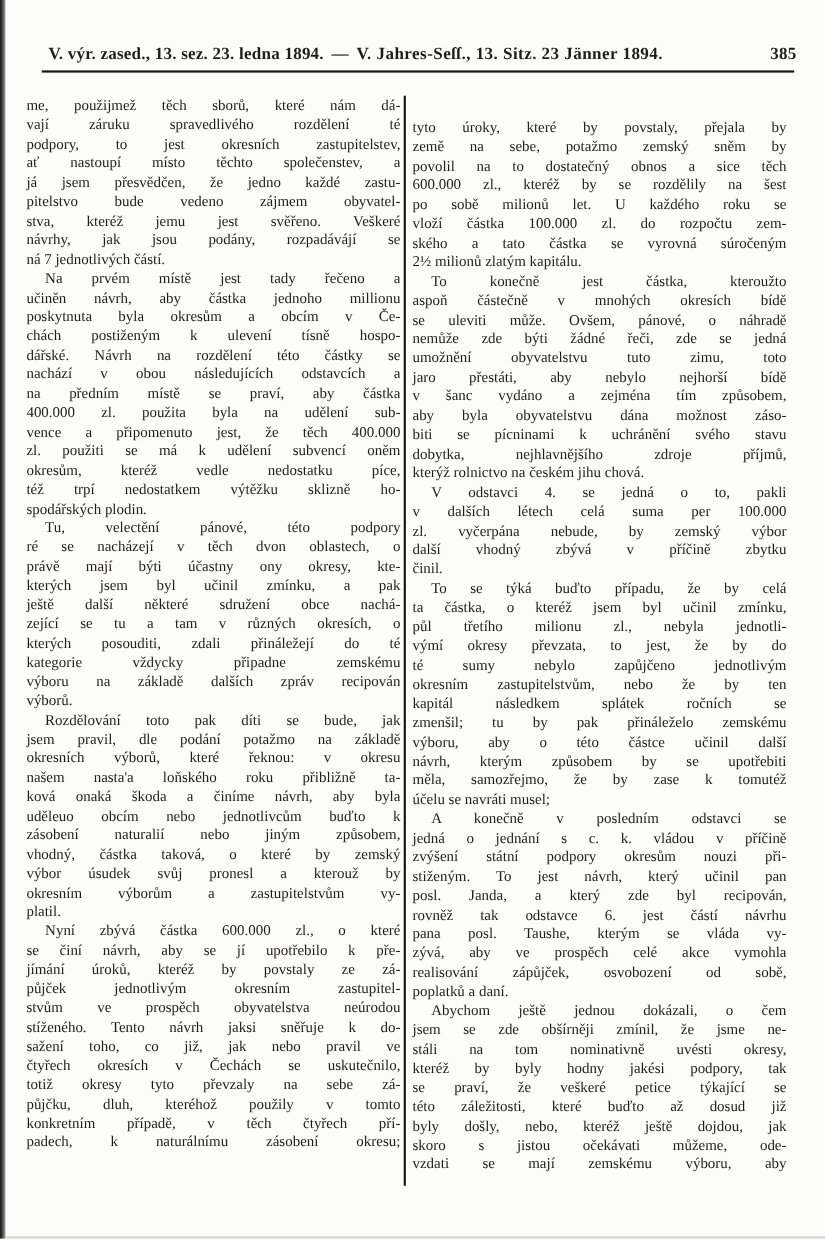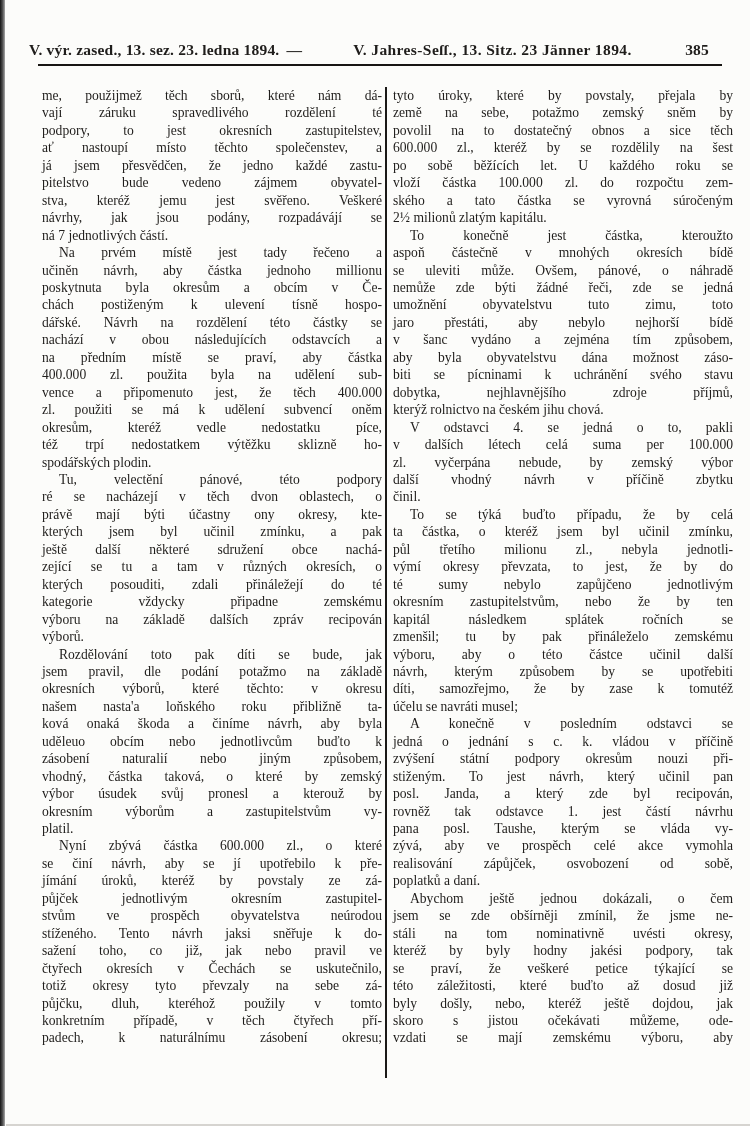--- a/index.html
+++ b/index.html
@@ -15,44 +15,44 @@
     position: absolute; left: 0; top: 0;
     width: 5px; height: 100%;
     background: linear-gradient(90deg, #151515 0%, #555 55%, #a9a9a9 100%);
   }
   .scan-edge-bottom {
     position: absolute; left: 6px; bottom: 0;
     width: 744px; height: 2px;
     background: #d6d4d0;
   }
   .page-header {
-    position: absolute; top: 41px; left: 29px; width: 682px;
+    position: absolute; top: 41px; left: 44px; width: 682px;
     display: flex; align-items: baseline;
     font-weight: bold; font-size: 15.5px;
     white-space: nowrap;
     letter-spacing: 0.2px;
   }
   .page-header .sep { margin: 0 7px; }
-  .page-header .german { letter-spacing: 0.4px; margin-left: 44px; }
+  .page-header .german { letter-spacing: 0.4px; }
   .page-header .pageno { margin-left: auto; padding-right: 2px; }
   .header-rule {
     position: absolute; top: 64px; left: 38px;
     width: 684px; height: 2px; background: #171513;
   }
   .content-columns {
-    position: absolute; top: 87px; left: 42px;
+    position: absolute; top: 87px; left: 24px;
     display: flex;
   }
   .col {
     width: 340px;
     font-size: 13.6px;
     line-height: 17.45px;
   }
   .col-left  { padding-right: 3px; }
-  .col-right { padding-left: 6px; }
+  .col-right { padding-left: 6px; margin-top: 20px; }
   .column-divider {
     width: 2px; height: 991px;
     background: #1b1917;
     flex: none;
   }
   .line { text-align: justify; text-align-last: justify; }
   .line.lastline { text-align-last: left; }
   .line.indent { text-indent: 17px; }
 </style>
 </head>
@@ -97,21 +97,21 @@
       <div class="line">právě mají býti účastny ony okresy, kte-</div>
       <div class="line">kterých jsem byl učinil zmínku, a pak</div>
       <div class="line">ještě další některé sdružení obce nachá-</div>
       <div class="line">zející se tu a tam v různých okresích, o</div>
       <div class="line">kterých posouditi, zdali přináležejí do té</div>
       <div class="line">kategorie vždycky připadne zemskému</div>
       <div class="line">výboru na základě dalších zpráv recipován</div>
       <div class="line lastline">výborů.</div>
       <div class="line indent">Rozdělování toto pak díti se bude, jak</div>
       <div class="line">jsem pravil, dle podání potažmo na základě</div>
-      <div class="line">okresních výborů, které těchto: v okresu</div>
+      <div class="line">okresních výborů, které řeknou: v okresu</div>
       <div class="line">našem nasta'a loňského roku přibližně ta-</div>
       <div class="line">ková onaká škoda a činíme návrh, aby byla</div>
       <div class="line">uděleuo obcím nebo jednotlivcům buďto k</div>
       <div class="line">zásobení naturalií nebo jiným způsobem,</div>
       <div class="line">vhodný, částka taková, o které by zemský</div>
       <div class="line">výbor úsudek svůj pronesl a kterouž by</div>
       <div class="line">okresním výborům a zastupitelstvům vy-</div>
       <div class="line lastline">platil.</div>
       <div class="line indent">Nyní zbývá částka 600.000 zl., o které</div>
       <div class="line">se činí návrh, aby se jí upotřebilo k pře-</div>
@@ -125,58 +125,58 @@
       <div class="line">půjčku, dluh, kteréhož použily v tomto</div>
       <div class="line">konkretním případě, v těch čtyřech pří-</div>
       <div class="line">padech, k naturálnímu zásobení okresu;</div>
     </div>
   <div class="column-divider"></div>
   <div class="col col-right" id="col-right">
       <div class="line">tyto úroky, které by povstaly, přejala by</div>
       <div class="line">země na sebe, potažmo zemský sněm by</div>
       <div class="line">povolil na to dostatečný obnos a sice těch</div>
       <div class="line">600.000 zl., kteréž by se rozdělily na šest</div>
-      <div class="line">po sobě běžících let.  U každého roku se</div>
+      <div class="line">po sobě milionů let.  U každého roku se</div>
       <div class="line">vloží částka 100.000 zl. do rozpočtu zem-</div>
       <div class="line">ského a tato částka se vyrovná súročeným</div>
       <div class="line lastline">2½ milionů zlatým kapitálu.</div>
       <div class="line indent">To konečně jest částka, kteroužto</div>
       <div class="line">aspoň částečně v mnohých okresích bídě</div>
       <div class="line">se uleviti může. Ovšem, pánové, o náhradě</div>
       <div class="line">nemůže zde býti žádné řeči, zde se jedná</div>
       <div class="line">umožnění obyvatelstvu tuto zimu, toto</div>
       <div class="line">jaro přestáti, aby nebylo nejhorší bídě</div>
       <div class="line">v šanc vydáno a zejména tím způsobem,</div>
       <div class="line">aby byla obyvatelstvu dána možnost záso-</div>
       <div class="line">biti se pícninami k uchránění svého stavu</div>
       <div class="line">dobytka, nejhlavnějšího zdroje příjmů,</div>
       <div class="line lastline">kterýž rolnictvo na českém jihu chová.</div>
       <div class="line indent">V odstavci 4. se jedná o to, pakli</div>
       <div class="line">v dalších létech celá suma per 100.000</div>
       <div class="line">zl. vyčerpána nebude,  by zemský výbor</div>
-      <div class="line">další vhodný návrh v příčině zbytku</div>
+      <div class="line">další vhodný zbývá v příčině zbytku</div>
       <div class="line lastline">činil.</div>
       <div class="line indent">To se týká buďto případu, že by celá</div>
       <div class="line">ta částka, o kteréž jsem byl učinil zmínku,</div>
       <div class="line">půl třetího milionu zl., nebyla jednotli-</div>
       <div class="line">výmí okresy převzata, to jest, že by do</div>
       <div class="line">té sumy nebylo zapůjčeno jednotlivým</div>
       <div class="line">okresním zastupitelstvům, nebo že by ten</div>
       <div class="line">kapitál následkem splátek ročních se</div>
       <div class="line">zmenšil; tu by pak přináleželo zemskému</div>
       <div class="line">výboru, aby o této částce učinil další</div>
       <div class="line">návrh, kterým způsobem by se upotřebiti</div>
-      <div class="line">díti, samozřejmo, že by zase k tomutéž</div>
+      <div class="line">měla, samozřejmo, že by zase k tomutéž</div>
       <div class="line lastline">účelu se navráti musel;</div>
       <div class="line indent">A konečně v posledním odstavci se</div>
       <div class="line">jedná o jednání s c. k. vládou v příčině</div>
       <div class="line">zvýšení státní podpory okresům nouzi při-</div>
       <div class="line">stiženým. To jest návrh, který učinil pan</div>
       <div class="line">posl. Janda, a který zde byl recipován,</div>
-      <div class="line">rovněž tak odstavce 1. jest částí návrhu</div>
+      <div class="line">rovněž tak odstavce 6. jest částí návrhu</div>
       <div class="line">pana posl. Taushe, kterým se vláda vy-</div>
       <div class="line">zývá, aby ve prospěch celé akce vymohla</div>
       <div class="line">realisování zápůjček, osvobození od sobě,</div>
       <div class="line lastline">poplatků a daní.</div>
       <div class="line indent">Abychom ještě jednou dokázali, o čem</div>
       <div class="line">jsem se zde obšírněji zmínil, že jsme ne-</div>
       <div class="line">stáli na tom nominativně uvésti okresy,</div>
       <div class="line">kteréž by byly hodny jakési podpory, tak</div>
       <div class="line">se praví, že veškeré petice týkající se</div>
       <div class="line">této záležitosti, které buďto až dosud již</div>

